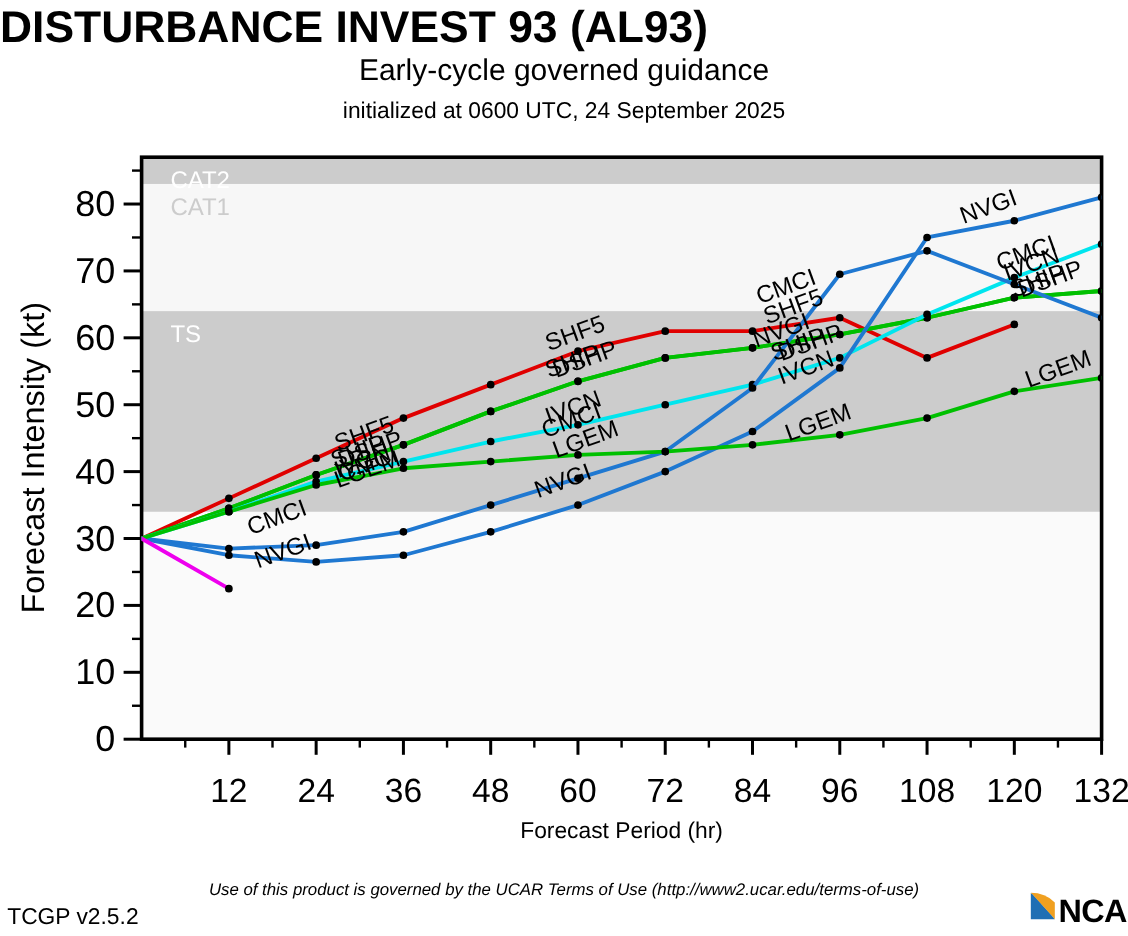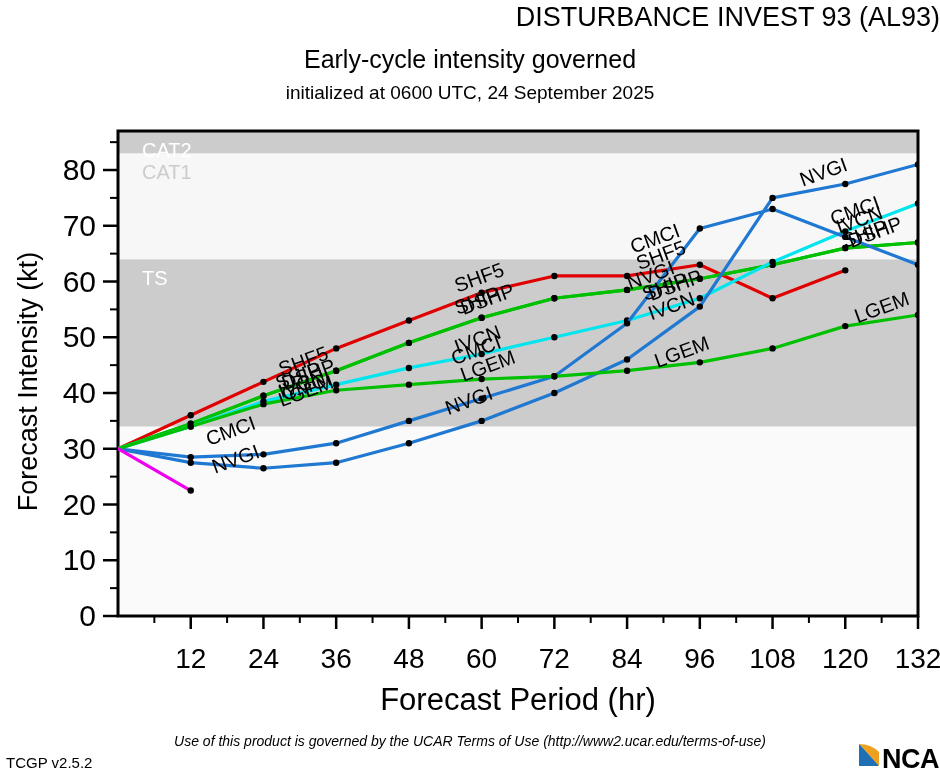--- a/index.html
+++ b/index.html
@@ -16,23 +16,23 @@
     color: #000000;
   }
   #root {
     position: absolute;
     inset: 0;
   }
   .title-main {
     position: absolute;
     left: 0; right: 0;
     top: 2px;
-    text-align: right;
-    font-size: 27px;
-    font-weight: normal;
+    text-align: left;
+    font-size: 37px;
+    font-weight: bold;
     letter-spacing: 0px;
     white-space: nowrap;
   }
   .title-sub {
     position: absolute;
     left: 0; right: 0;
     top: 45px;
     text-align: center;
     font-size: 25px;
     white-space: nowrap;
@@ -54,21 +54,21 @@
     font-size: 27px;
     transform: rotate(-90deg);
     white-space: nowrap;
   }
   .xlabel {
     position: absolute;
     left: 118px;
     width: 800px;
     top: 682px;
     text-align: center;
-    font-size: 31px;
+    font-size: 19px;
     white-space: nowrap;
   }
   .terms {
     position: absolute;
     left: 0; right: 0;
     top: 733px;
     text-align: center;
     font-size: 14px;
     white-space: nowrap;
     font-style: italic;
@@ -78,21 +78,21 @@
     left: 0; right: 0;
     top: 761px;
     text-align: center;
     font-size: 12px;
     white-space: nowrap;
   }
   .version {
     position: absolute;
     left: 6px;
     top: 754px;
-    font-size: 15px;
+    font-size: 19px;
     white-space: nowrap;
   }
   .logo {
     position: absolute;
     left: 857px;
     top: 740px;
     width: 83px;
     height: 38px;
   }
   .logo-text {
@@ -105,21 +105,21 @@
   }
   svg { display: block; }
   text { font-family: "Liberation Sans", sans-serif; }
 </style>
 </head>
 <body>
 
 <div id="root">
 
   <div class="title-main">DISTURBANCE INVEST 93 (AL93)</div>
-  <div class="title-sub">Early-cycle intensity governed</div>
+  <div class="title-sub">Early-cycle governed guidance</div>
   <div class="title-init">initialized at 0600 UTC, 24 September 2025</div>
 
   <div class="ylabel">Forecast Intensity (kt)</div>
   <div class="xlabel">Forecast Period (hr)</div>
 
   <svg id="plot" width="940" height="700" style="position:absolute;left:0;top:0;">
       <rect x="118" y="131" width="800" height="485" fill="#fafafa"></rect>
       <rect x="118" y="259.21839080459773" width="800" height="167.24137931034483" fill="#cccccc"></rect>
       <text x="142" y="285.21839080459773" fill="#ffffff" font-size="20">TS</text>
       <rect x="118" y="153.29885057471267" width="800" height="105.91954022988506" fill="#f7f7f7"></rect>

